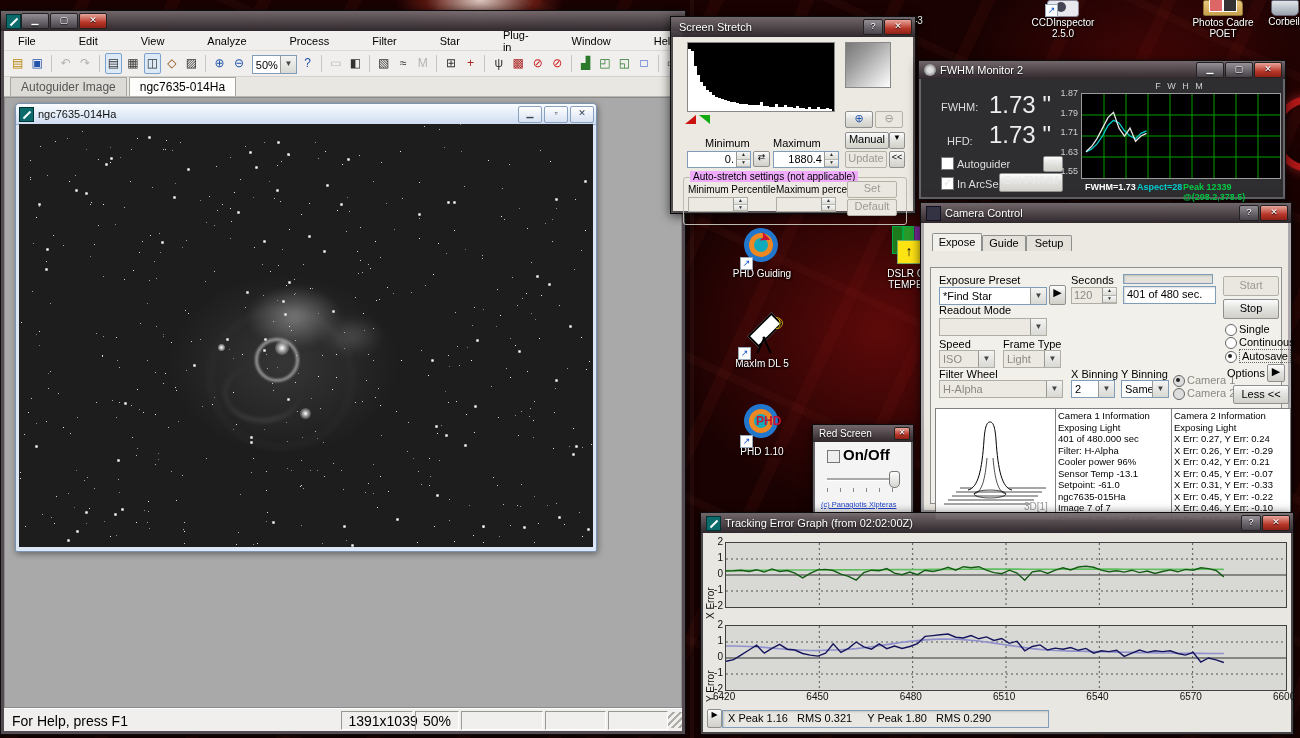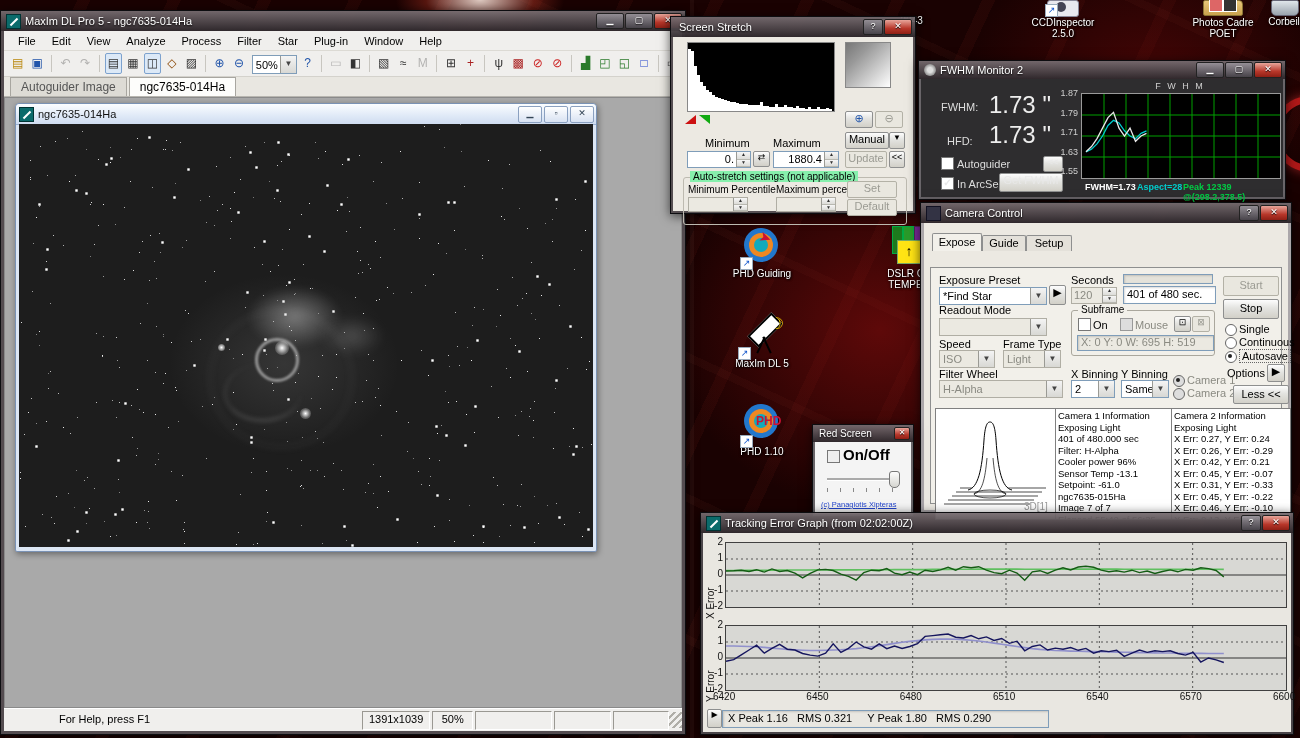--- a/index.html
+++ b/index.html
@@ -75,41 +75,41 @@
   .spin.disabled{background:#ebe9e1;color:#8a8a82;border-color:#b0aea4;}
   .cb{position:absolute;width:11px;height:11px;background:#fff;border:1px solid #777;font-size:10px;line-height:10px;
     text-align:center;font-weight:bold;}
   .cb.disabled{background:#ddd;border-color:#999;}
   .radio{position:absolute;width:10px;height:10px;border:1px solid #666;border-radius:50%;background:#fff;}
   .radio.sel:before{content:"";position:absolute;left:2px;top:2px;width:4px;height:4px;border-radius:50%;background:#222;}
   .radio.disabled{background:#ddd;}
   .lab{position:absolute;white-space:nowrap;}
   .lab.gray{color:#8a8a82;}
   .groupbox{position:absolute;border:1px solid #bdbab0;border-radius:3px;}
-  .grouptitle{position:absolute;top:-7px;left:6px;background:#86efac;padding:0 3px;font-size:10px;}
+  .grouptitle{position:absolute;top:-7px;left:6px;background:#f0abfc;padding:0 3px;font-size:10px;}
   
   #maxim{left:0px;top:10px;width:684px;height:723px;}
   #maxim .body{position:absolute;left:0;top:20px;right:0;bottom:0;background:#f0efed;border:3px solid rgba(70,62,66,.92);
     border-top:none;display:flex;flex-direction:column;}
-  #menubar{height:19px;display:flex;align-items:center;background:#f0efed;border-bottom:1px solid #dcdad4;padding-left:6px;}
+  #menubar{height:19px;display:flex;align-items:center;background:#f0efed;border-bottom:1px solid #dcdad4;padding-left:6px;gap:27px;}
   .menu-item{padding:2px 8px;}
   #toolbar{height:25px;display:flex;align-items:center;background:#f0efed;border-bottom:1px solid #d4d2cc;padding-left:4px;}
   .tbi{width:20px;height:19px;margin:0 1px;border:1px solid transparent;border-radius:2px;text-align:center;
     font-size:12px;line-height:18px;}
   .tbi.pressed{border-color:#7da2ce;background:#dce9f7;}
   .tbi.disabled{opacity:.4;}
   .tbsep{width:1px;height:17px;background:#c8c6c0;margin:0 4px;}
   #zoomcombo{width:52px;height:17px;position:relative;margin:0 3px;}
   #zoomcombo .combo{position:relative;width:100%;height:100%;}
   #tabbar{height:19px;background:#e9e7e1;border-bottom:1px solid #b8b6b0;display:flex;align-items:flex-end;padding-left:6px;}
   .doc-tab{padding:2px 10px 2px 10px;font-size:12px;border:1px solid #a8a6a0;border-bottom:none;margin-right:2px;}
   .doc-tab.inactive{background:#dddbd5;color:#555;}
   .doc-tab.active{background:#fdfdfb;}
   #mdi{flex:1;background:#a9a9a9;border:1px solid #8a8a8a;position:relative;overflow:hidden;}
-  #statusbar{height:22px;background:#f0efed;border-top:1px solid #fff;display:flex;align-items:center;font-size:11px;padding-left:47px;}
+  #statusbar{height:22px;background:#f0efed;border-top:1px solid #fff;display:flex;align-items:center;font-size:14px;}
   .sseg{height:16px;border:1px solid;border-color:#9a9892 #fff #fff #9a9892;margin-left:2px;padding:1px 6px 0 6px;
     white-space:nowrap;}
   .grip{margin-left:auto;width:14px;height:16px;
     background:repeating-linear-gradient(135deg,transparent 0 3px,#b0aea8 3px 5px);}
   
   #imgwin{position:absolute;left:10px;top:5px;width:580px;height:447px;background:#dce6f4;border:1px solid #7a92b4;
     border-radius:4px 4px 2px 2px;box-shadow:1px 2px 6px rgba(0,0,0,.4);}
   #imgwin .ititle{height:20px;display:flex;align-items:center;
     background:linear-gradient(#fbfdff,#dfe9f7 60%,#cfdcf0);border-bottom:1px solid #9db4d4;border-radius:4px 4px 0 0;}
   #imgwin .ititle .ttext{flex:1;padding-left:4px;font-size:11px;color:#111;}
@@ -251,21 +251,20 @@
   <div class="dicon" style="left:1262px;top:0px;width:44px;">
     <div class="ic-box" style="width:26px;height:16px;">
       <span class="bin"></span>
     </div>
     <div class="lbl">Corbeil</div>
   </div>
 
   <div class="win" id="maxim">
     <div class="titlebar">
       <span class="ticon maxim-logo"></span>
-      <span class="ttext">MaxIm DL Pro 5 - ngc7635-014Ha</span>
       <span class="capbtns">
         <span class="capbtn">▁</span>
         <span class="capbtn">▢</span>
         <span class="capbtn close">✕</span>
       </span>
     </div>
     <div class="body">
       <div id="menubar">
           <span class="menu-item">File</span>
           <span class="menu-item">Edit</span>
@@ -553,30 +552,20 @@
         </div>
         <div class="sunken" style="left:192px;top:6px;width:88px;height:8px;background:#e4e2da;"></div>
         <div class="sunken" style="left:192px;top:18px;width:88px;height:15px;padding:1px 0 0 3px;">401 of 480 sec.</div>
         <div class="btn disabled" style="left:292px;top:8px;width:54px;height:18px;line-height:17px;">Start</div>
         <div class="btn" style="left:292px;top:31px;width:54px;height:18px;line-height:17px;">Stop</div>
         <div class="lab" style="left:8px;top:28px;margin-top:8px;">Readout Mode</div>
         <div class="combo disabled" style="left:8px;top:50px;width:106px;height:16px;">
           <span class="cval"></span>
             <span class="carr">▼</span>
         </div>
-        <div class="groupbox" style="left:140px;top:42px;width:142px;height:44px;border-color:#aaa79d;">
-          <span class="grouptitle" style="background:#f2f0ea;">Subframe</span>
-          <span class="cb" style="left:6px;top:7px;"></span>
-          <div class="lab" style="left:21px;top:8px;">On</div>
-          <span class="cb disabled" style="left:48px;top:7px;"></span>
-          <div class="lab gray" style="left:63px;top:8px;">Mouse</div>
-          <div class="btn" style="left:102px;top:5px;width:15px;height:14px;font-size:9px;">⊡</div>
-          <div class="btn disabled" style="left:120px;top:5px;width:16px;height:14px;font-size:9px;">⊠</div>
-          <div class="sunken disabled" style="left:5px;top:24px;width:132px;height:14px;padding-left:3px;">X:  0 Y:  0 W: 695 H: 519</div>
-        </div>
         <span class="radio" style="left:294px;top:56px;"></span>
         <div class="lab" style="left:308px;top:55px;">Single</div>
         <span class="radio" style="left:294px;top:69px;"></span>
         <div class="lab" style="left:308px;top:68px;">Continuous</div>
         <span class="radio sel" style="left:294px;top:83px;"></span>
         <div class="lab" style="left:308px;top:81px;border:1px dotted #666;padding:0 2px;">Autosave</div>
         <div class="lab" style="left:8px;top:70px;">Speed</div>
         <div class="combo disabled" style="left:8px;top:82px;width:54px;height:16px;">
           <span class="cval">ISO</span>
             <span class="carr">▼</span>

